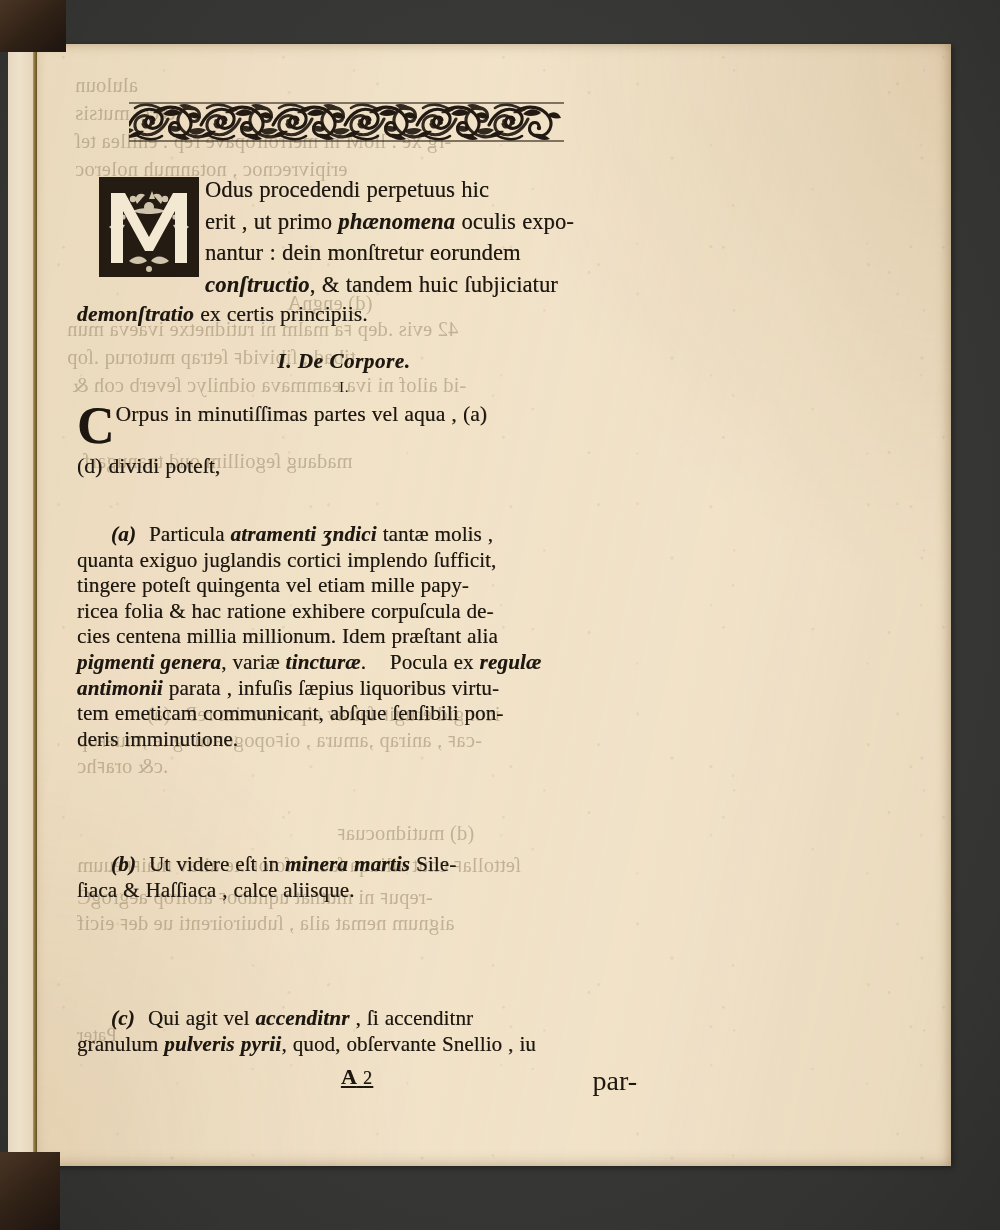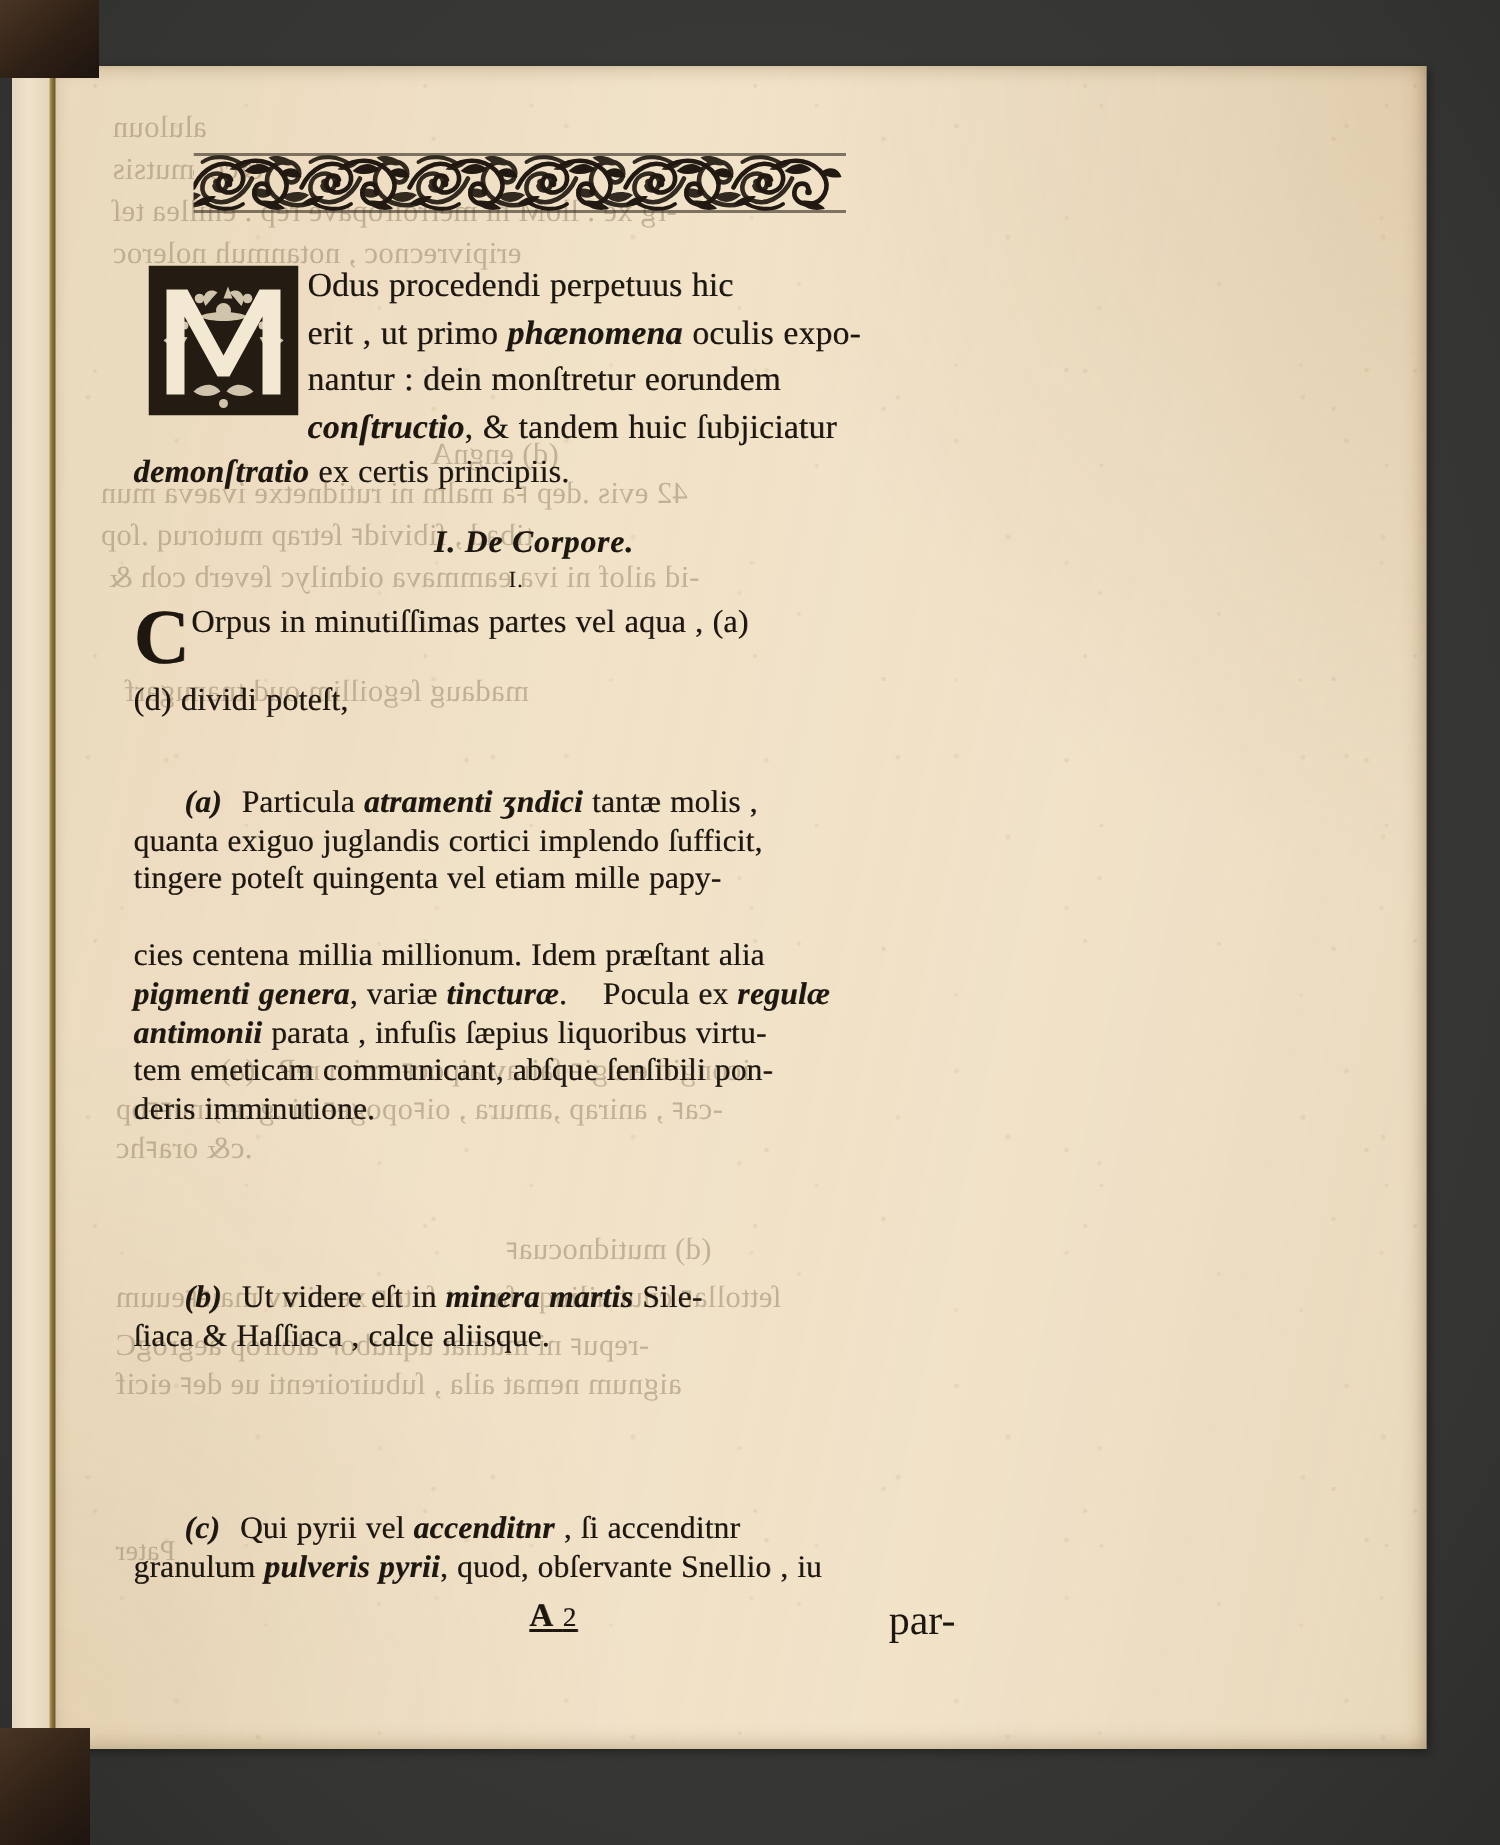--- a/index.html
+++ b/index.html
@@ -150,21 +150,21 @@
     color: #1d1710;
     letter-spacing: 0.1px;
     word-spacing: 0.6px;
     text-rendering: optimizeLegibility;
   }
   .para i, .ital {
     font-weight: 600;
     letter-spacing: 0.2px;
   }
   
-  .inky { text-shadow: 0.35px 0 0 rgba(29,23,16,0.55); padding-left: 12px; }
+  .inky { text-shadow: 0.35px 0 0 rgba(29,23,16,0.55); }
 
   
   #opening {
     position: absolute;
     left: 38px; top: 118px;
     width: 552px;
   }
   #initial-M {
     float: left;
     width: 100px; height: 100px;
@@ -376,39 +376,39 @@
         <p class="para inky"><span>Orpus in minutiſſimas partes vel aqua ,  (a)</span><br>
           <br>
           <span>(d) dividi poteſt,</span></p>
       </div>
 
       <div class="note" id="note-a">
         <p class="para inky">
           <span class="note-indent"></span><i>(a)</i><span class="note-gap"></span><span>Particula </span><i>atramenti ʒndici</i><span> tantæ molis ,</span><br>
           <span>quanta  exiguo juglandis cortici implendo ſufficit,</span><br>
           <span>tingere poteſt quingenta  vel  etiam  mille  papy-</span><br>
-          <br>
+          <span>ricea folia &amp;  hac ratione exhibere corpuſcula de-</span><br>
           <span>cies centena millia millionum.   Idem præſtant alia</span><br>
           <i>pigmenti genera</i>, variæ <i>tincturæ</i>.&nbsp;&nbsp;&nbsp; Pocula ex <i>regulæ</i><br>
           <i>antimonii</i> parata ,  infuſis ſæpius  liquoribus virtu-<br>
           tem emeticam communicant, abſque ſenſibili pon-<br>
           deris imminutione.
         </p>
       </div>
 
       <div class="note" id="note-b">
         <p class="para inky">
           <span class="note-indent"></span><i>(b)</i><span class="note-gap"></span><span>Ut  videre  eſt  in  </span><i>minera martis</i><span>  Sile-</span><br>
           <span>ſiaca &amp; Haſſiaca ,   calce aliisque.</span>
         </p>
       </div>
 
       <div class="note" id="note-c">
         <p class="para inky">
-          <span class="note-indent"></span><i>(c)</i><span class="note-gap"></span><span>Qui pyrii vel </span><i>accenditnr</i><span> ,  ſi accenditnr</span><br>
+          <span class="note-indent"></span><i>(c)</i><span class="note-gap"></span><span>Qui agit vel </span><i>accenditnr</i><span> ,  ſi accenditnr</span><br>
           <span>granulum </span><i>pulveris pyrii</i><span>, quod, obſervante Snellio , iu</span>
         </p>
       </div>
 
       <div id="footline">
         <div id="signature" class="inky"><span>A</span> <span class="sig-num">2</span></div>
         <div id="catchword">par-</div>
       </div>
 
     </div>

